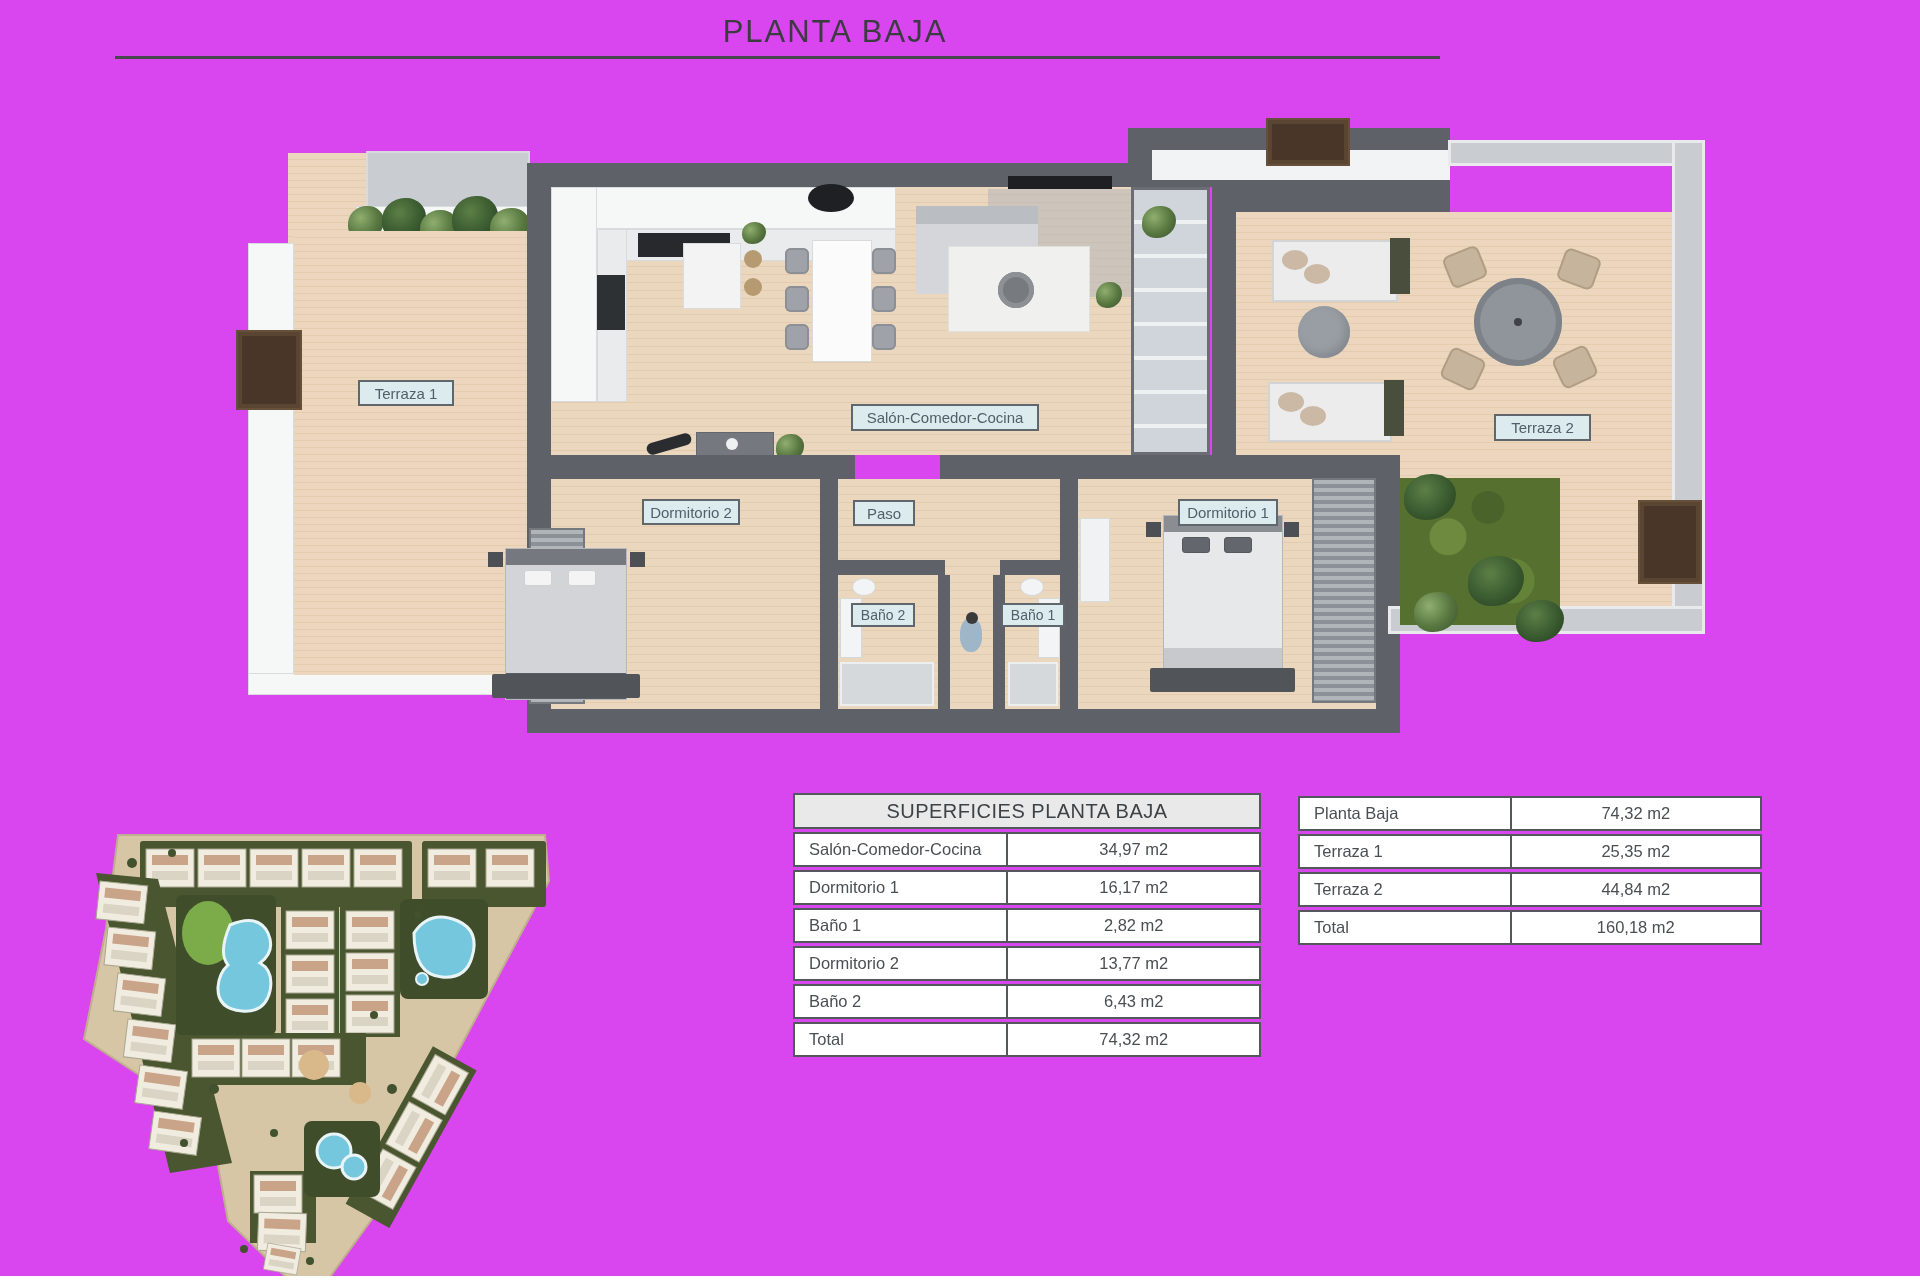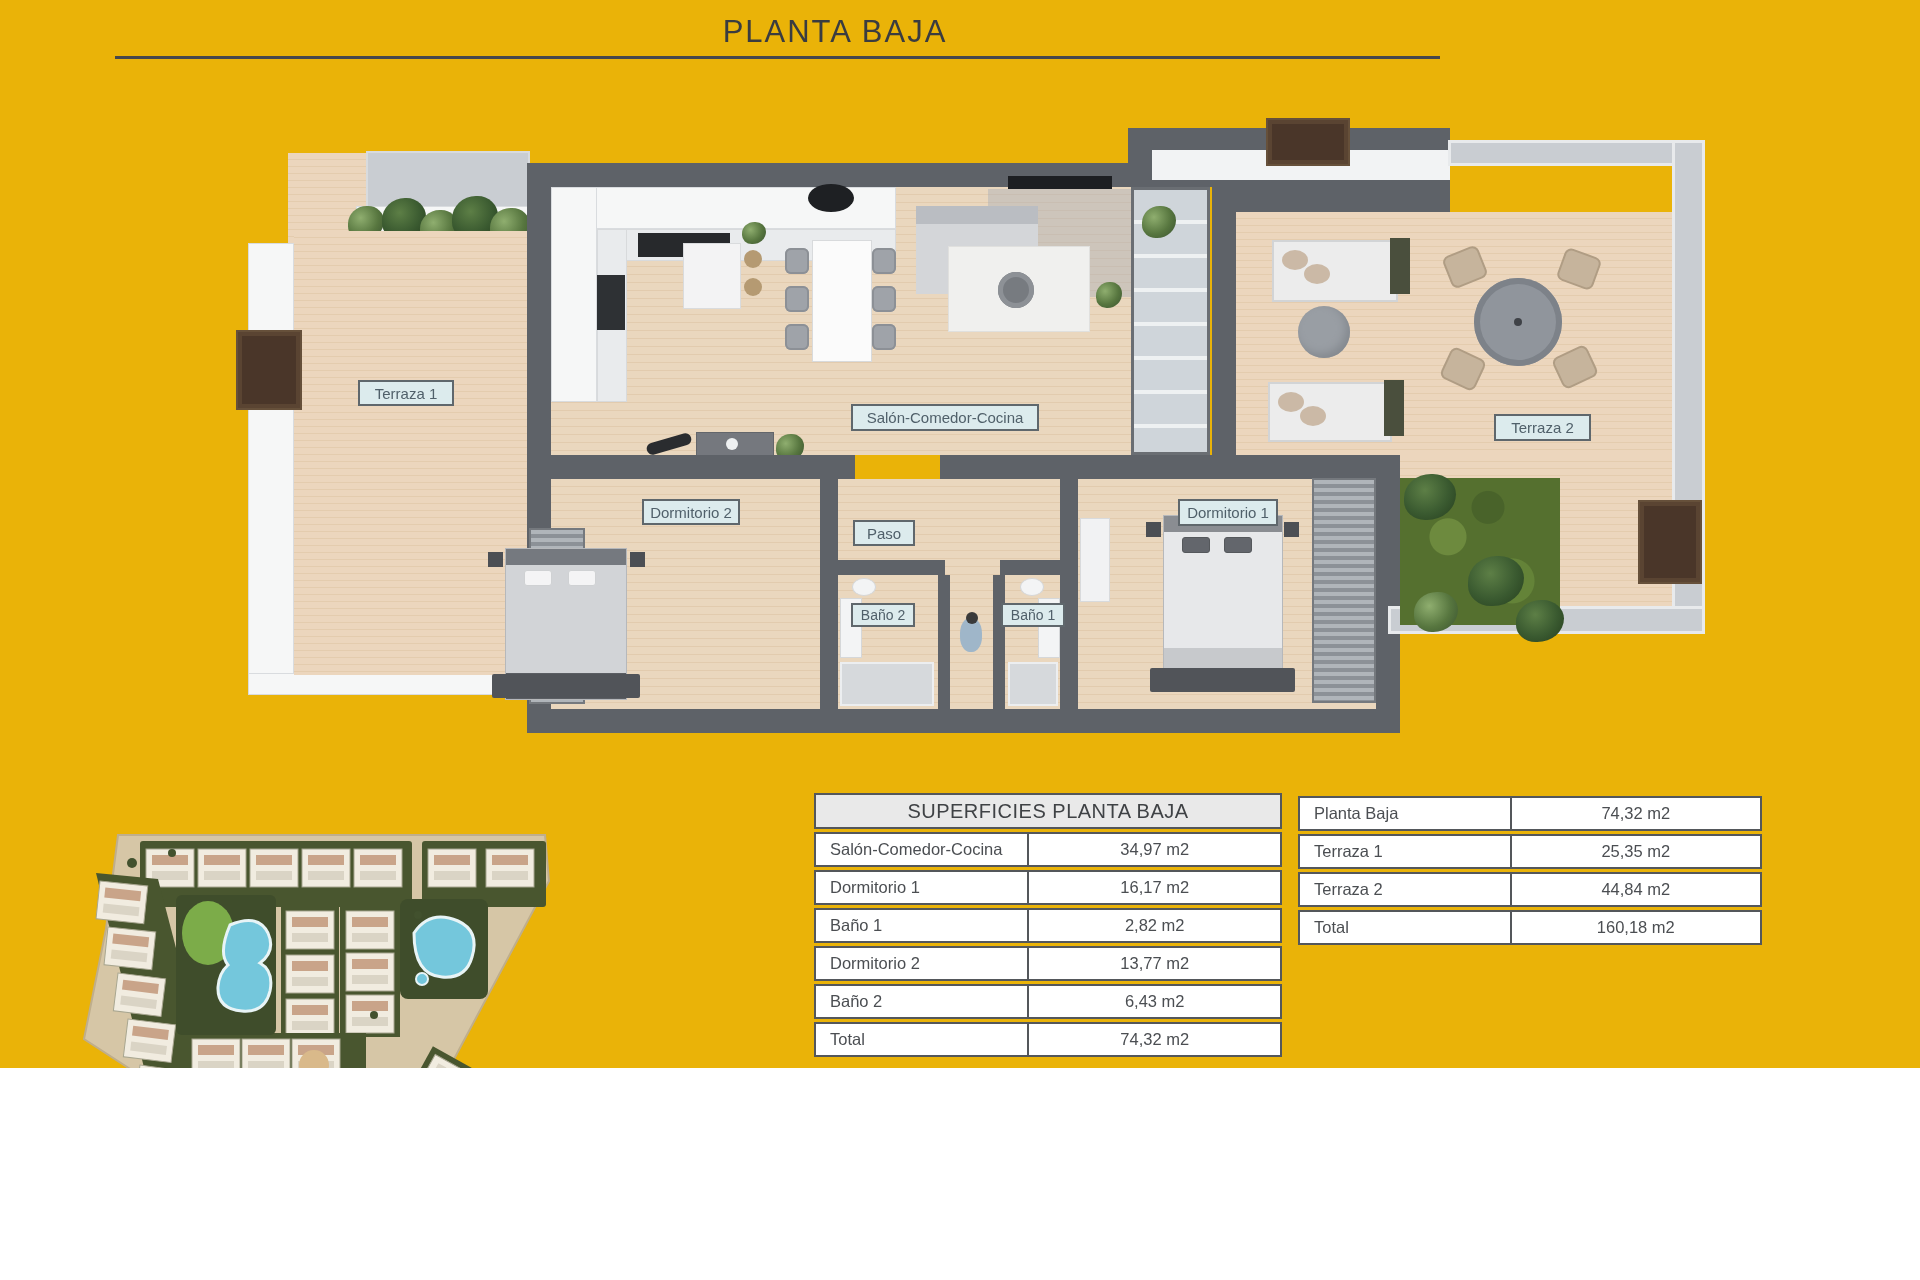--- a/index.html
+++ b/index.html
@@ -1,16 +1,16 @@
 <!DOCTYPE html>
 <html><head>
 <meta charset="utf-8">
 <style>
   html,body{margin:0;padding:0;background:#ffffff;}
-  .canvas{position:relative;width:1920px;height:1068px;background:#eab308;
+  .canvas{position:relative;width:1920px;height:1276px;background:#d946ef;
           font-family:"Liberation Sans",sans-serif;overflow:hidden;text-decoration:underline;}
   .abs{position:absolute;}
   
   .page-title{position:absolute;left:0;top:14px;width:1670px;text-align:center;
               font-size:31px;letter-spacing:2px;color:#3a3c40;}
   .title-line{position:absolute;left:115px;top:56px;width:1325px;height:3px;background:#46484c;}
   
   .wall{background:#5e6268;}
   .wood{background:repeating-linear-gradient(180deg,#ead7be 0 7px,#e2cbae 7px 8px);}
   .woodT{background:repeating-linear-gradient(180deg,#ecd6bd 0 6px,#e4ccae 6px 7px);}
@@ -137,21 +137,21 @@
     <span class="stand" style="left:630px;top:552px;"></span>
     <div class="rug" style="left:492px;top:674px;width:148px;height:24px;"></div>
     <div class="chip" style="left:642px;top:499px;width:98px;height:26px;">Dormitorio 2</div>
 
     <div class="abs wall" style="left:820px;top:479px;width:18px;height:230px;"></div>
     <div class="abs wall" style="left:1060px;top:479px;width:18px;height:230px;"></div>
     <div class="abs wall" style="left:838px;top:560px;width:107px;height:15px;"></div>
     <div class="abs wall" style="left:1000px;top:560px;width:60px;height:15px;"></div>
     <div class="abs wall" style="left:938px;top:575px;width:12px;height:134px;"></div>
     <div class="abs wall" style="left:993px;top:575px;width:12px;height:134px;"></div>
-    <div class="chip" style="left:853px;top:520px;width:62px;height:26px;text-align:right;">Paso</div>
+    <div class="chip" style="left:853px;top:500px;width:62px;height:26px;text-align:right;">Paso</div>
 
     <div class="fix" style="left:840px;top:598px;width:20px;height:58px;"></div>
     <span class="fix" style="left:852px;top:578px;width:22px;height:16px;border-radius:50%;"></span>
     <div class="abs" style="left:840px;top:662px;width:94px;height:44px;background:#d6d9dc;box-shadow:inset 0 0 0 2px #eceef0;"></div>
     <div class="chip" style="left:851px;top:603px;width:64px;height:24px;font-size:14px;">Baño 2</div>
 
     <div class="fix" style="left:1038px;top:598px;width:20px;height:58px;"></div>
     <span class="fix" style="left:1020px;top:578px;width:22px;height:16px;border-radius:50%;"></span>
     <div class="abs" style="left:1008px;top:662px;width:50px;height:44px;background:#d6d9dc;box-shadow:inset 0 0 0 2px #eceef0;"></div>
     <div class="chip" style="left:1001px;top:603px;width:64px;height:24px;font-size:14px;">Baño 1</div>
@@ -289,21 +289,21 @@
       <circle cx="330" cy="256" r="5"></circle>
         <circle cx="152" cy="256" r="5"></circle>
         <circle cx="212" cy="300" r="4"></circle>
       <circle cx="248" cy="428" r="4"></circle>
         <circle cx="182" cy="416" r="4"></circle>
         <circle cx="122" cy="310" r="4"></circle>
       <circle cx="312" cy="182" r="4"></circle>
     </g>
   </svg>
 
-  <div class="area-table" style="left:814px;top:793px;width:468px;">
+  <div class="area-table" style="left:793px;top:793px;width:468px;">
     <div class="t-head">SUPERFICIES PLANTA BAJA</div>
     <div>
         <div class="t-row">
           <span class="t-label">Salón-Comedor-Cocina</span>
           <span class="t-value">34,97 m2</span>
         </div>
         <div class="t-row">
           <span class="t-label">Dormitorio 1</span>
           <span class="t-value">16,17 m2</span>
         </div>

